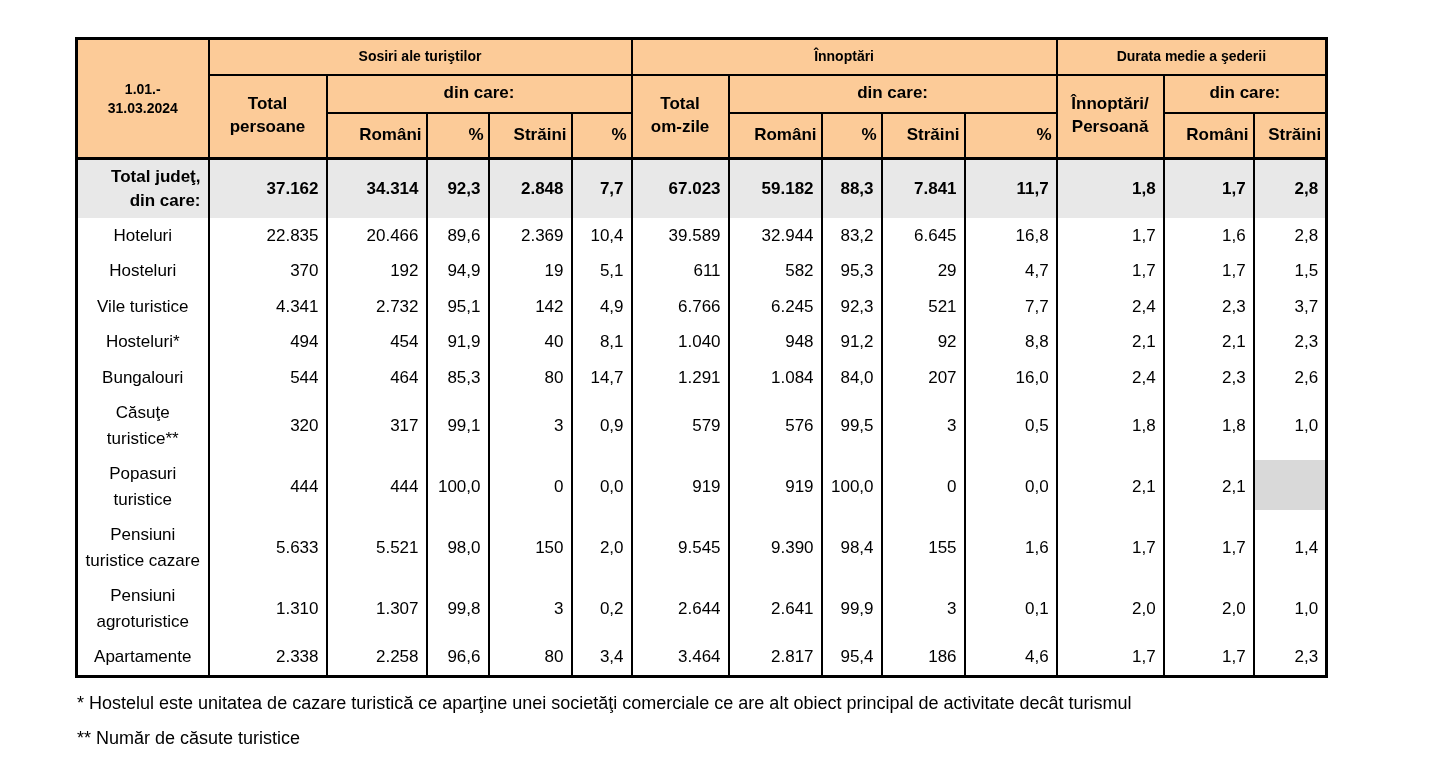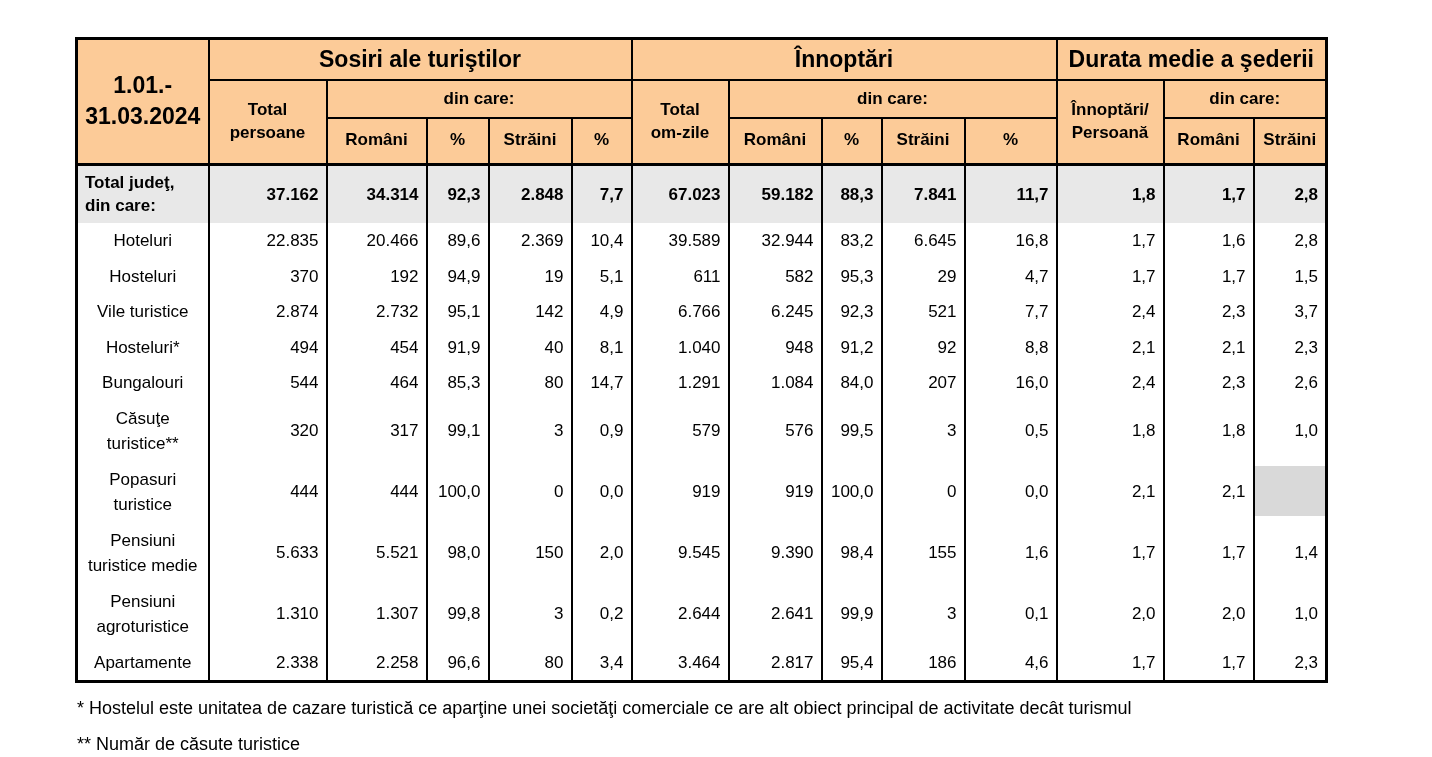--- a/index.html
+++ b/index.html
@@ -30,44 +30,44 @@
   table.stats thead th {
     background: #FCCB98;
     border: 2px solid #000;
     font-weight: bold;
     text-align: center;
     vertical-align: middle;
     padding: 4px 4px;
     font-size: 17px;
     line-height: 1.35;
   }
-  table.stats thead tr.band1 th { font-size: 23px; height: 36px; }
+  table.stats thead tr.band1 th { font-size: 14px; height: 36px; }
   table.stats thead tr.band2 th { height: 38px; }
-  table.stats thead tr.band3 th { height: 46px; }
+  table.stats thead tr.band3 th { height: 46px; text-align: right; }
   th.prewrap { white-space: pre-line; margin-top: 29px; }
   table.stats thead { border-bottom: 3px solid #000; }
 
   table.stats tbody td {
     border-left: 2px solid #000;
     border-right: 2px solid #000;
     border-top: 0;
     border-bottom: 0;
     font-size: 17px;
     vertical-align: middle;
     padding: 5px 7px;
     line-height: 1.5;
   }
   td.label-cell { text-align: center; padding-left: 6px; padding-right: 4px; }
   td.num-cell   { text-align: right; padding-right: 8px; }
   tr.total-row td {
     background: #E8E8E8;
     font-weight: bold;
     height: 56px;
   }
-  tr.total-row td.label-cell { text-align: left; line-height: 1.4; white-space: pre-line; }
+  tr.total-row td.label-cell { text-align: right; line-height: 1.4; white-space: pre-line; }
   td.empty-cell {
     background-image: linear-gradient(#D9D9D9, #D9D9D9);
     background-repeat: no-repeat;
     background-position: 0 40%;
     background-size: 100% 82%;
   }
   .footnotes {
     margin-top: 10px;
     font-size: 18px;
     line-height: 1.1;
@@ -174,21 +174,21 @@
             <td class="num-cell">582</td>
             <td class="num-cell">95,3</td>
             <td class="num-cell">29</td>
             <td class="num-cell">4,7</td>
             <td class="num-cell">1,7</td>
             <td class="num-cell">1,7</td>
             <td class="num-cell">1,5</td>
           </tr>
           <tr>
             <td class="label-cell">Vile turistice</td>
-            <td class="num-cell">2.874</td>
+            <td class="num-cell">4.341</td>
             <td class="num-cell">2.732</td>
             <td class="num-cell">95,1</td>
             <td class="num-cell">142</td>
             <td class="num-cell">4,9</td>
             <td class="num-cell">6.766</td>
             <td class="num-cell">6.245</td>
             <td class="num-cell">92,3</td>
             <td class="num-cell">521</td>
             <td class="num-cell">7,7</td>
             <td class="num-cell">2,4</td>
@@ -253,21 +253,21 @@
             <td class="num-cell">919</td>
             <td class="num-cell">919</td>
             <td class="num-cell">100,0</td>
             <td class="num-cell">0</td>
             <td class="num-cell">0,0</td>
             <td class="num-cell">2,1</td>
             <td class="num-cell">2,1</td>
             <td class="num-cell empty-cell"></td>
           </tr>
           <tr>
-            <td class="label-cell">Pensiuni turistice medie</td>
+            <td class="label-cell">Pensiuni turistice cazare</td>
             <td class="num-cell">5.633</td>
             <td class="num-cell">5.521</td>
             <td class="num-cell">98,0</td>
             <td class="num-cell">150</td>
             <td class="num-cell">2,0</td>
             <td class="num-cell">9.545</td>
             <td class="num-cell">9.390</td>
             <td class="num-cell">98,4</td>
             <td class="num-cell">155</td>
             <td class="num-cell">1,6</td>

